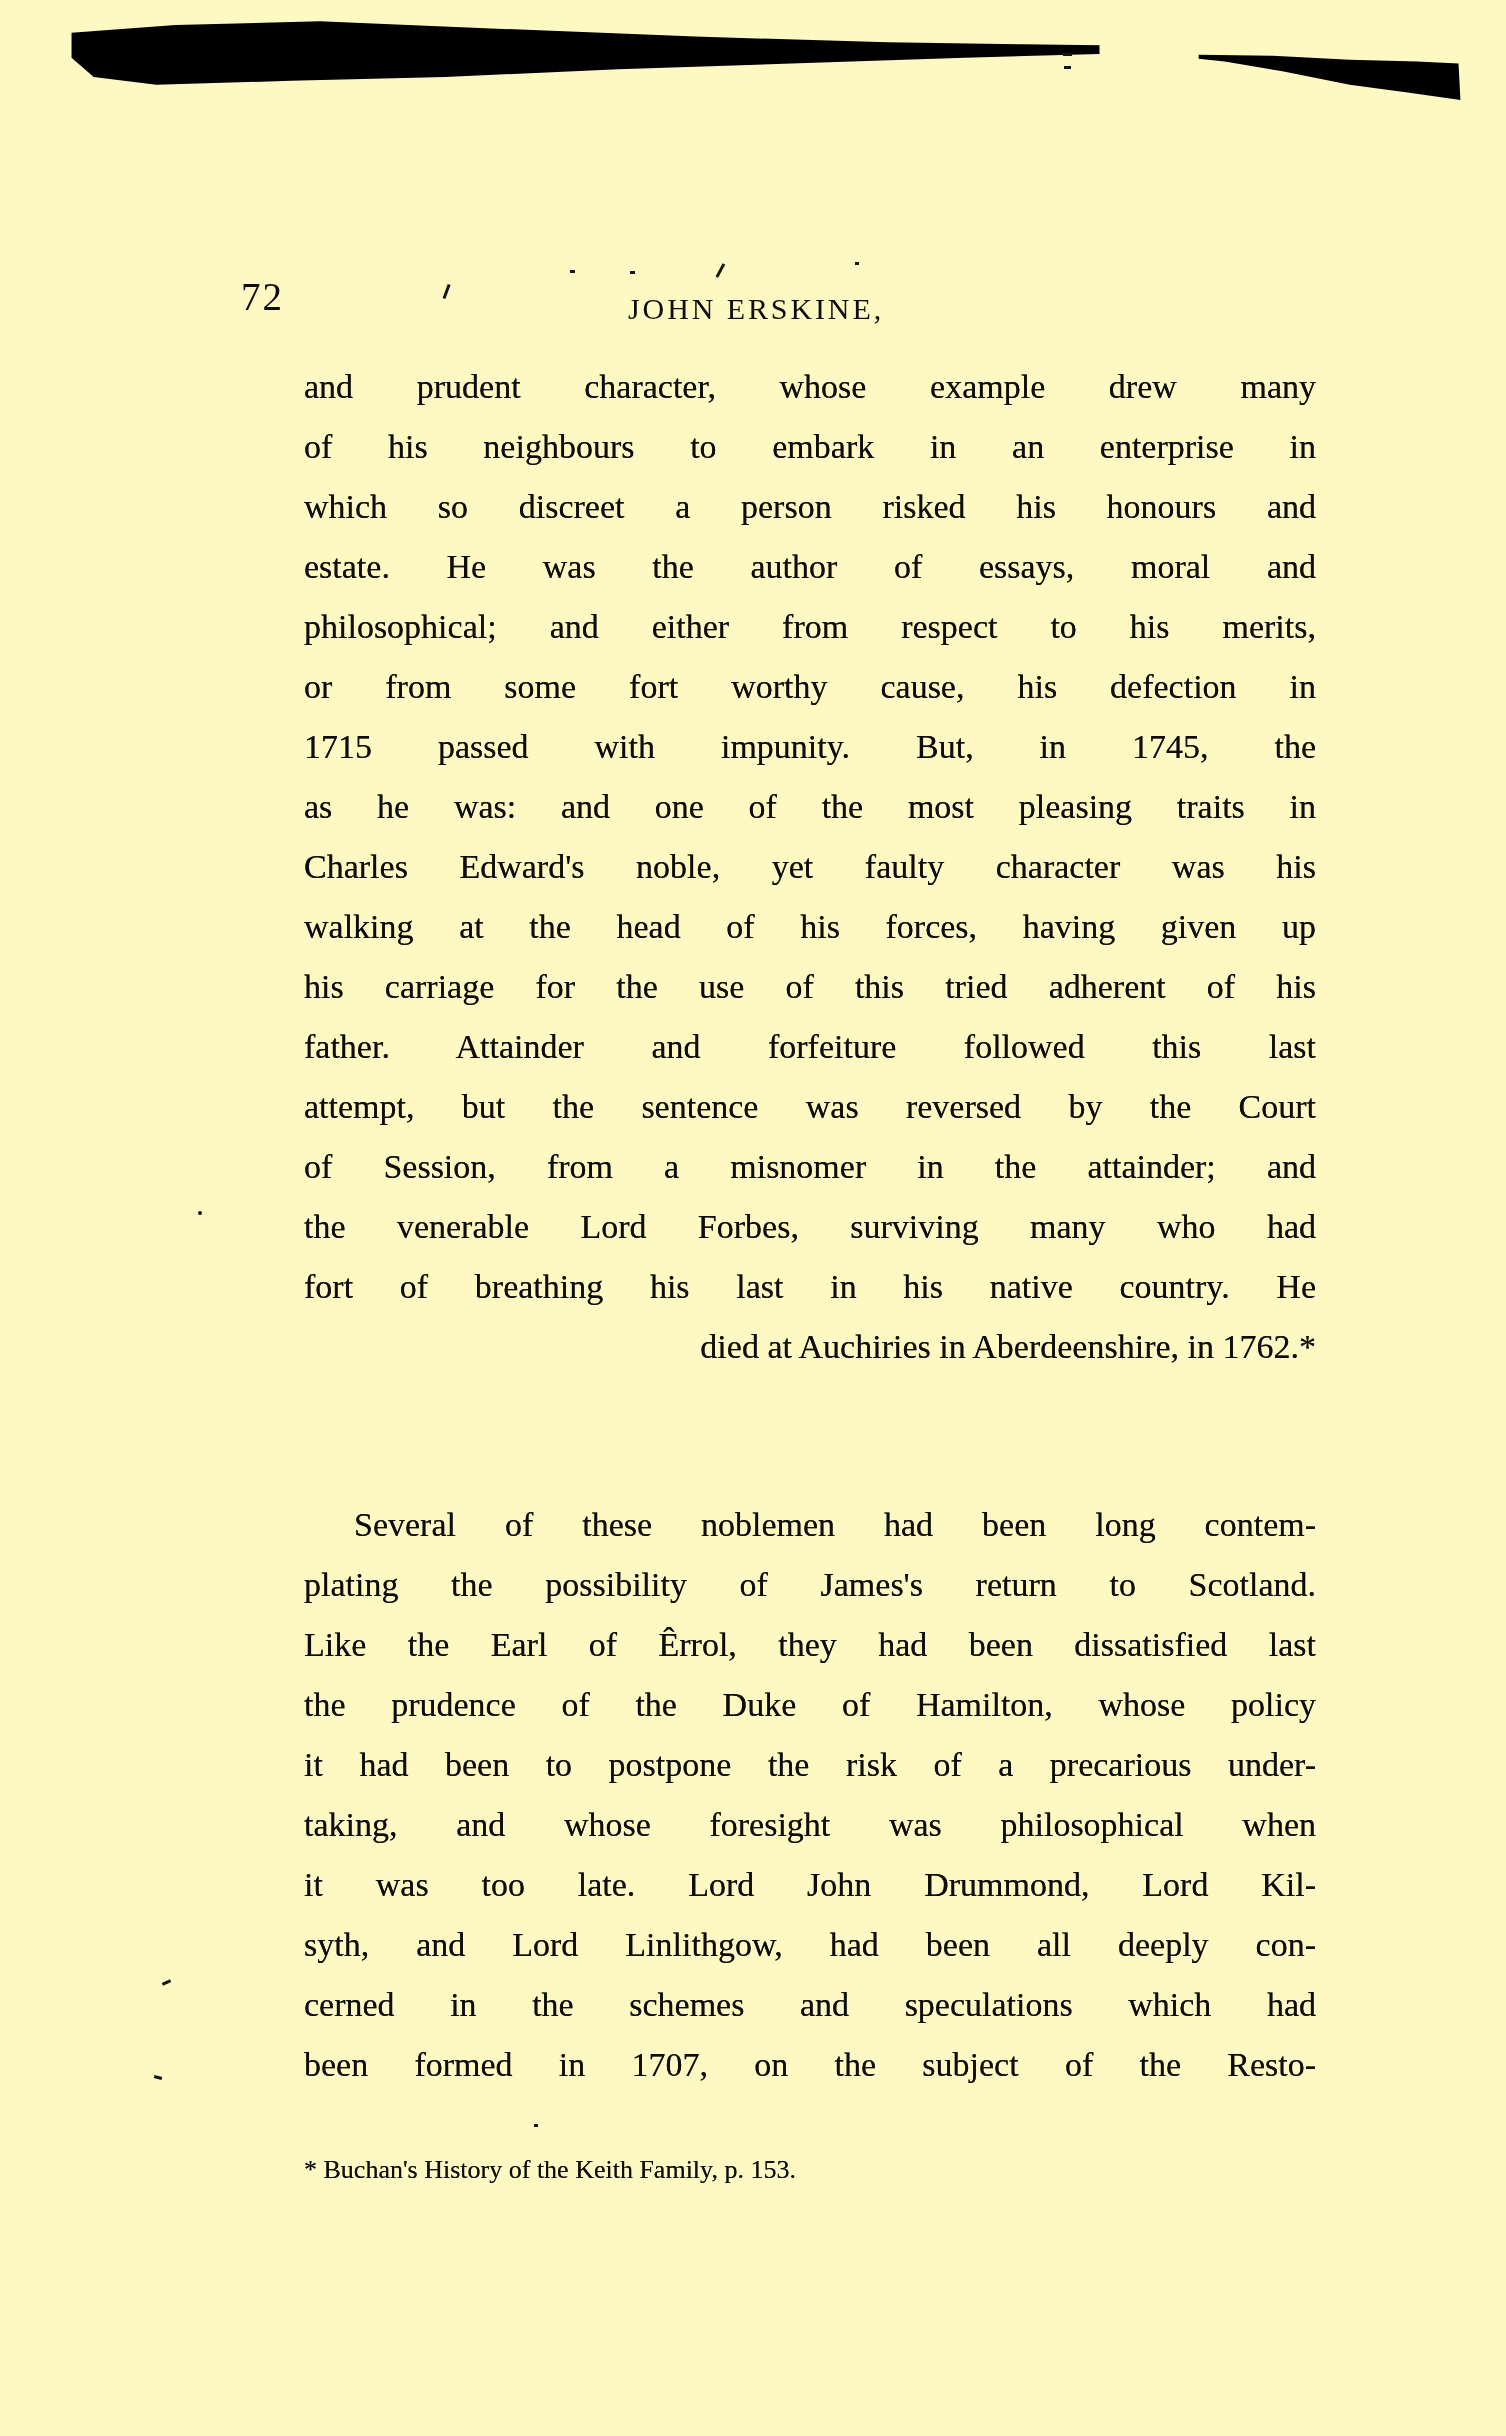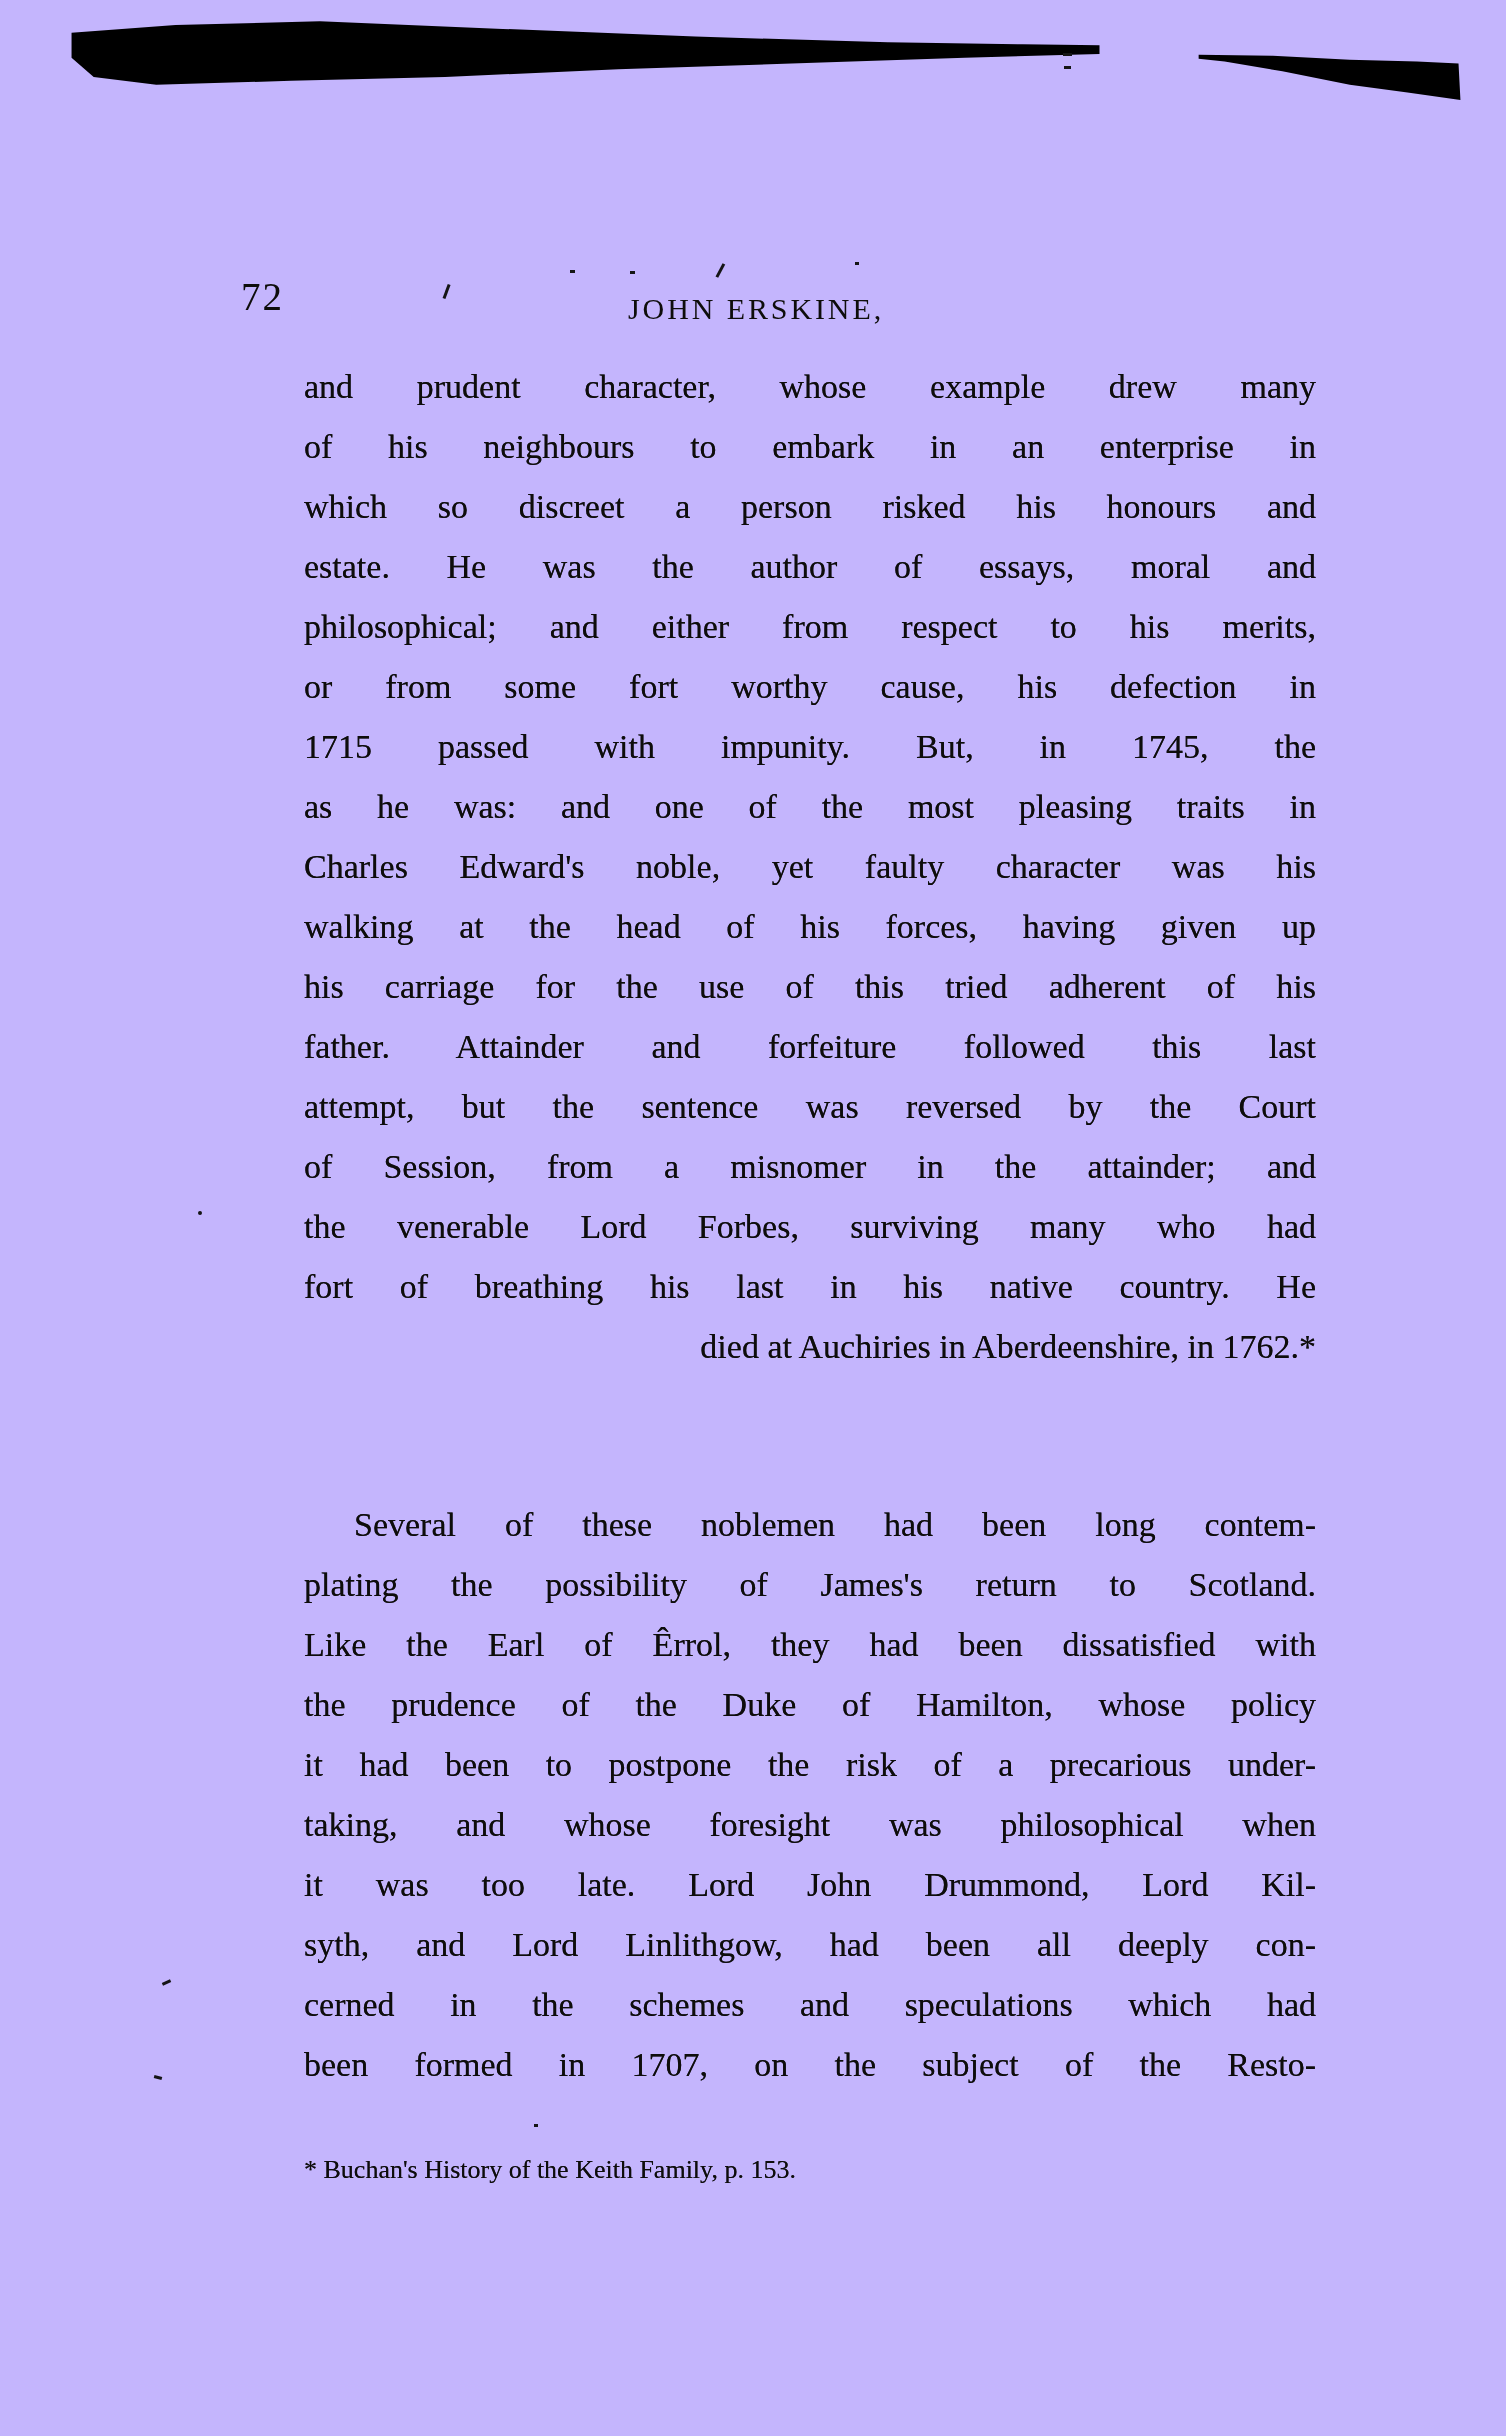--- a/index.html
+++ b/index.html
@@ -4,21 +4,21 @@
 <style>
   html,body { margin:0; padding:0; }
   body {
     width:1506px; height:2436px;
     background:#ffffff;
     position:relative;
     font-family:"Liberation Serif", serif;
     color:#0e0d0b;
     overflow:hidden;
   }
-  .scan-page { position:absolute; inset:0; background:#c4b5fd; }
+  .scan-page { position:absolute; inset:0; background:#fef9c3; }
 
   
   .artifact-svg { position:absolute; left:0; top:0; width:1506px; height:154px; }
 
   
   .page-number {
     position:absolute; left:241px; top:274px;
     font-size:39px; letter-spacing:1.9px;
   }
   .running-header {
@@ -91,21 +91,21 @@
     <div class="bline just">attempt, but the sentence was reversed by the Court</div>
     <div class="bline just">of Session, from a misnomer in the attainder; and</div>
     <div class="bline just">the venerable Lord Forbes, surviving many who had</div>
     <div class="bline just">fort of breathing his last in his native country.  He</div>
     <div class="bline leftal">died at Auchiries in Aberdeenshire, in 1762.*</div>
   </div>
 
   <div class="para p2">
     <div class="bline just indent">Several of these noblemen had been long contem-</div>
     <div class="bline just">plating the possibility of James's return to Scotland.</div>
-    <div class="bline just">Like the Earl of Êrrol, they had been dissatisfied with</div>
+    <div class="bline just">Like the Earl of Êrrol, they had been dissatisfied last</div>
     <div class="bline just">the prudence of the Duke of Hamilton, whose policy</div>
     <div class="bline just">it had been to postpone the risk of a precarious under-</div>
     <div class="bline just">taking, and whose foresight was philosophical when</div>
     <div class="bline just">it was too late.  Lord John Drummond, Lord Kil-</div>
     <div class="bline just">syth, and Lord Linlithgow, had been all deeply con-</div>
     <div class="bline just">cerned in the schemes and speculations which had</div>
     <div class="bline just">been formed in 1707, on the subject of the Resto-</div>
   </div>
 
   <div class="footnote">* Buchan's History of the Keith Family, p. 153.</div>

